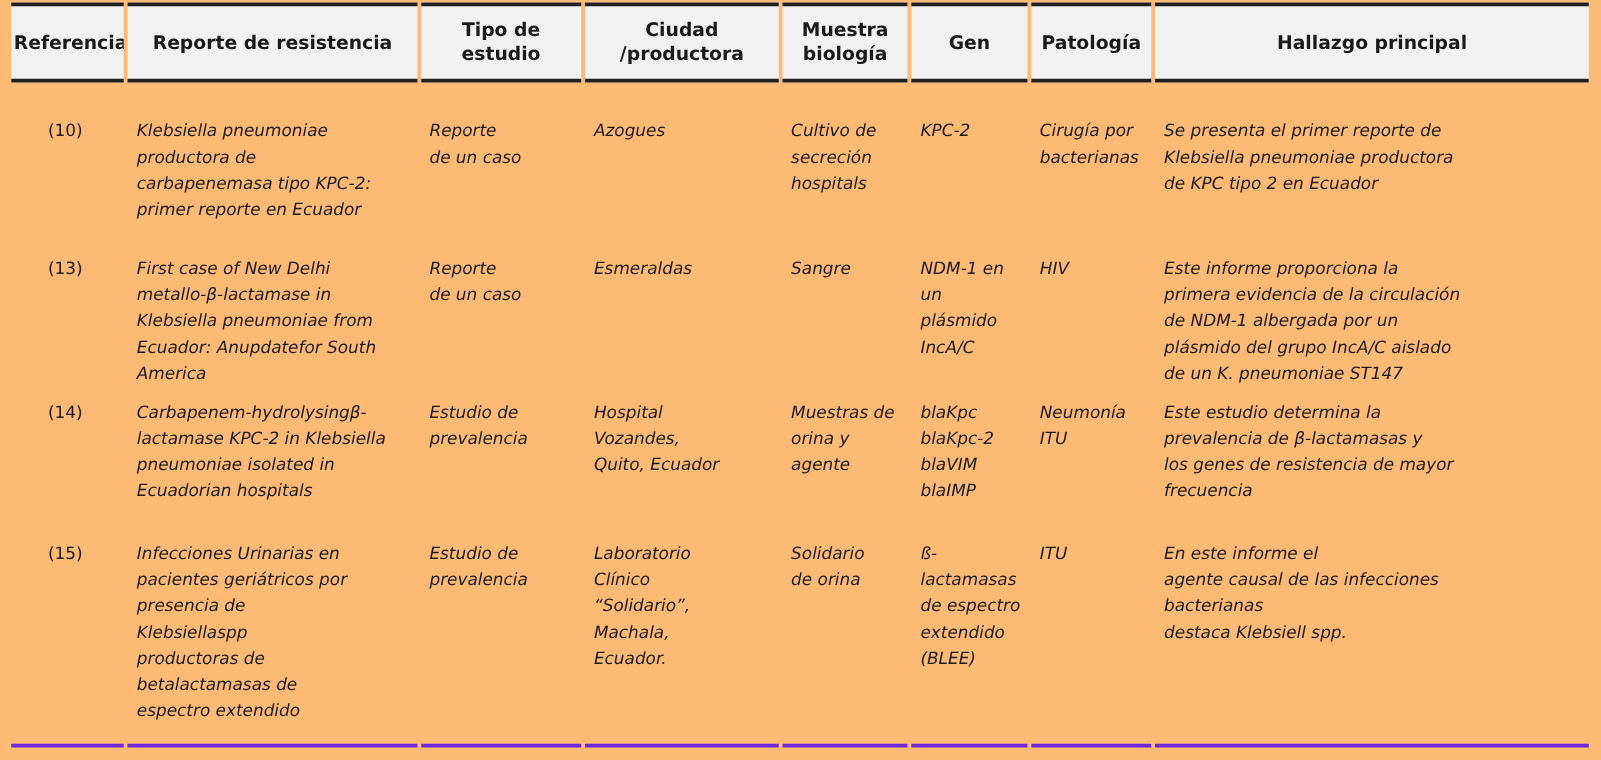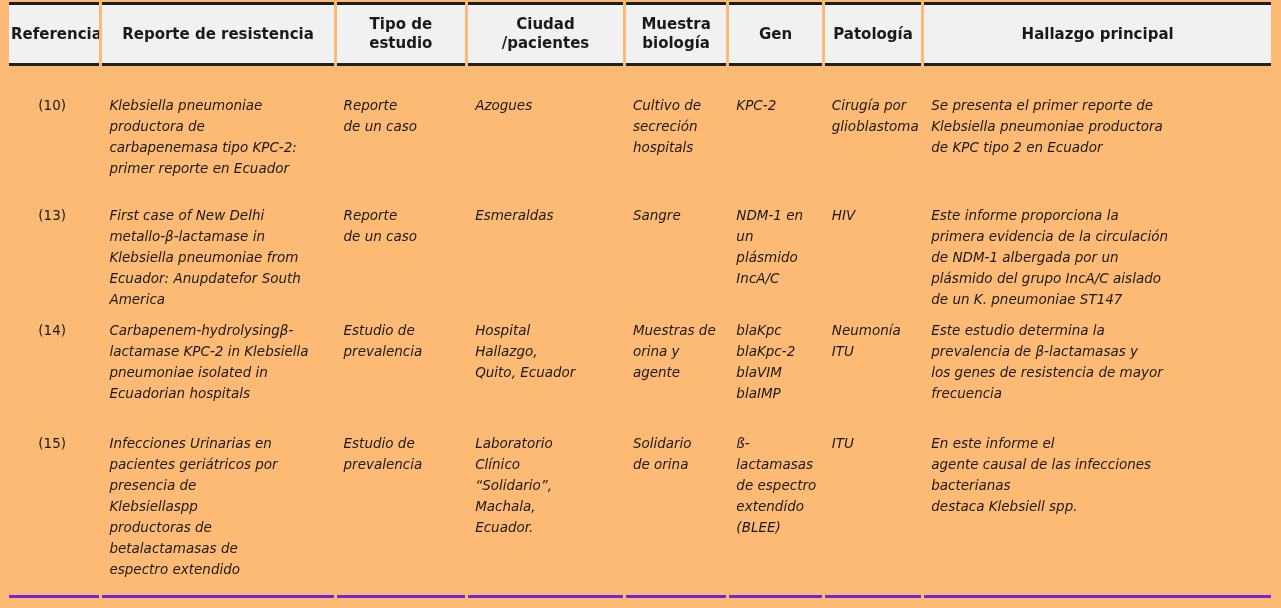--- a/index.html
+++ b/index.html
@@ -81,21 +81,21 @@
       <col class="c5">
         <col class="c6">
         <col class="c7">
         <col class="c8">
     </colgroup>
     <thead>
       <tr>
         <th>Referencia</th>
         <th>Reporte de resistencia</th>
         <th>Tipo de estudio</th>
-        <th>Ciudad /pacientes</th>
+        <th>Ciudad /productora</th>
         <th>Muestra
 biología</th>
         <th>Gen</th>
         <th>Patología</th>
         <th>Hallazgo principal</th>
       </tr>
     </thead>
     <tbody>
       <tr class="r1">
         <td class="ref">(10)</td>
@@ -104,21 +104,21 @@
 carbapenemasa tipo KPC-2:
 primer reporte en Ecuador</td>
         <td>Reporte
 de un caso</td>
         <td>Azogues</td>
         <td>Cultivo de
 secreción
 hospitals</td>
         <td>KPC-2</td>
         <td>Cirugía por
-glioblastoma</td>
+bacterianas</td>
         <td>Se presenta el primer reporte de
 Klebsiella pneumoniae productora
 de KPC tipo 2 en Ecuador</td>
       </tr>
       <tr class="r2">
         <td class="ref">(13)</td>
         <td>First case of New Delhi
 metallo-β-lactamase in
 Klebsiella pneumoniae from
 Ecuador: Anupdatefor South
@@ -139,21 +139,21 @@
       </tr>
       <tr class="r3">
         <td class="ref">(14)</td>
         <td>Carbapenem-hydrolysingβ-
 lactamase KPC-2 in Klebsiella
 pneumoniae isolated in
 Ecuadorian hospitals</td>
         <td>Estudio de
 prevalencia</td>
         <td>Hospital
-Hallazgo,
+Vozandes,
 Quito, Ecuador</td>
         <td>Muestras de
 orina y
 agente</td>
         <td>blaKpc
 blaKpc-2
 blaVIM
 blaIMP</td>
         <td>Neumonía
 ITU</td>

